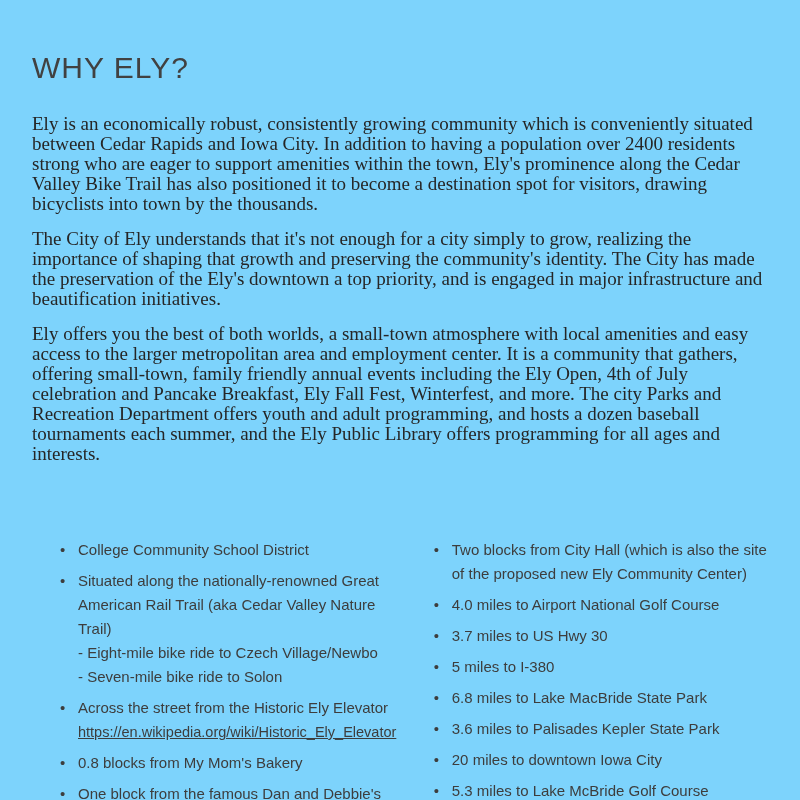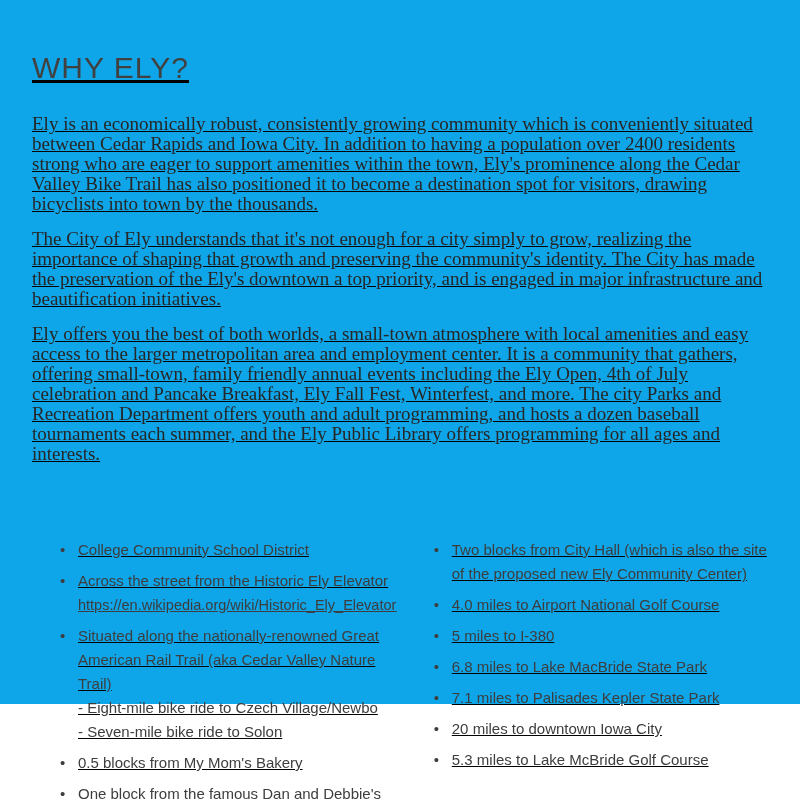--- a/index.html
+++ b/index.html
@@ -1,23 +1,22 @@
 <!DOCTYPE html>
 <html><head>
 <meta charset="utf-8">
 <style>
   * { margin: 0; padding: 0; box-sizing: border-box; }
   html, body { width: 800px; height: 800px; background: #ffffff; overflow: hidden; }
 
   .page {
     width: 800px;
-    height: 704px;
-    background: #0ea5e9;
+    height: 800px;
+    background: #7dd3fc;
     padding: 52px 28px 0 32px;
-    text-decoration: underline;
   }
 
   .page-title {
     font-family: "Liberation Sans", sans-serif;
     font-weight: 300;
     font-size: 30px;
     line-height: 32px;
     letter-spacing: 1px;
     color: #414141;
     margin-bottom: 30px;
@@ -87,32 +86,32 @@
   </div>
 
   <div class="lists">
 
     <div class="list-col list-col-left">
       <ul class="bullet-list">
         <li>
           <span>College Community School District</span>
         </li>
         <li>
+          <span>Situated along the nationally-renowned Great American Rail Trail (aka Cedar Valley Nature Trail)</span>
+          <div class="sub-line">- Eight-mile bike ride to Czech Village/Newbo</div>
+          <div class="sub-line">- Seven-mile bike ride to Solon</div>
+        </li>
+        <li>
           <span>Across the street from the Historic Ely Elevator</span>
           <div class="sub-line">
             <a href="#" class="wiki-link">https://en.wikipedia.org/wiki/Historic_Ely_Elevator</a>
           </div>
         </li>
         <li>
-          <span>Situated along the nationally-renowned Great American Rail Trail (aka Cedar Valley Nature Trail)</span>
-          <div class="sub-line">- Eight-mile bike ride to Czech Village/Newbo</div>
-          <div class="sub-line">- Seven-mile bike ride to Solon</div>
-        </li>
-        <li>
-          <span>0.5 blocks from My Mom's Bakery</span>
+          <span>0.8 blocks from My Mom's Bakery</span>
         </li>
         <li>
           <span>One block from the famous Dan and Debbie's Creamery</span>
         </li>
         <li>
           <span>One block from House Divided Brewery</span>
         </li>
         <li>
           <span>Two blocks from Ely City Park and fishing pond</span>
         </li>
@@ -121,27 +120,30 @@
 
     <div class="list-col list-col-right">
       <ul class="bullet-list">
         <li>
           <span>Two blocks from City Hall (which is also the site of the proposed new Ely Community Center)</span>
         </li>
         <li>
           <span>4.0 miles to Airport National Golf Course</span>
         </li>
         <li>
+          <span>3.7 miles to US Hwy 30</span>
+        </li>
+        <li>
           <span>5 miles to I-380</span>
         </li>
         <li>
           <span>6.8 miles to Lake MacBride State Park</span>
         </li>
         <li>
-          <span>7.1 miles to Palisades Kepler State Park</span>
+          <span>3.6 miles to Palisades Kepler State Park</span>
         </li>
         <li>
           <span>20 miles to downtown Iowa City</span>
         </li>
         <li>
           <span>5.3 miles to Lake McBride Golf Course</span>
         </li>
       </ul>
     </div>
 

